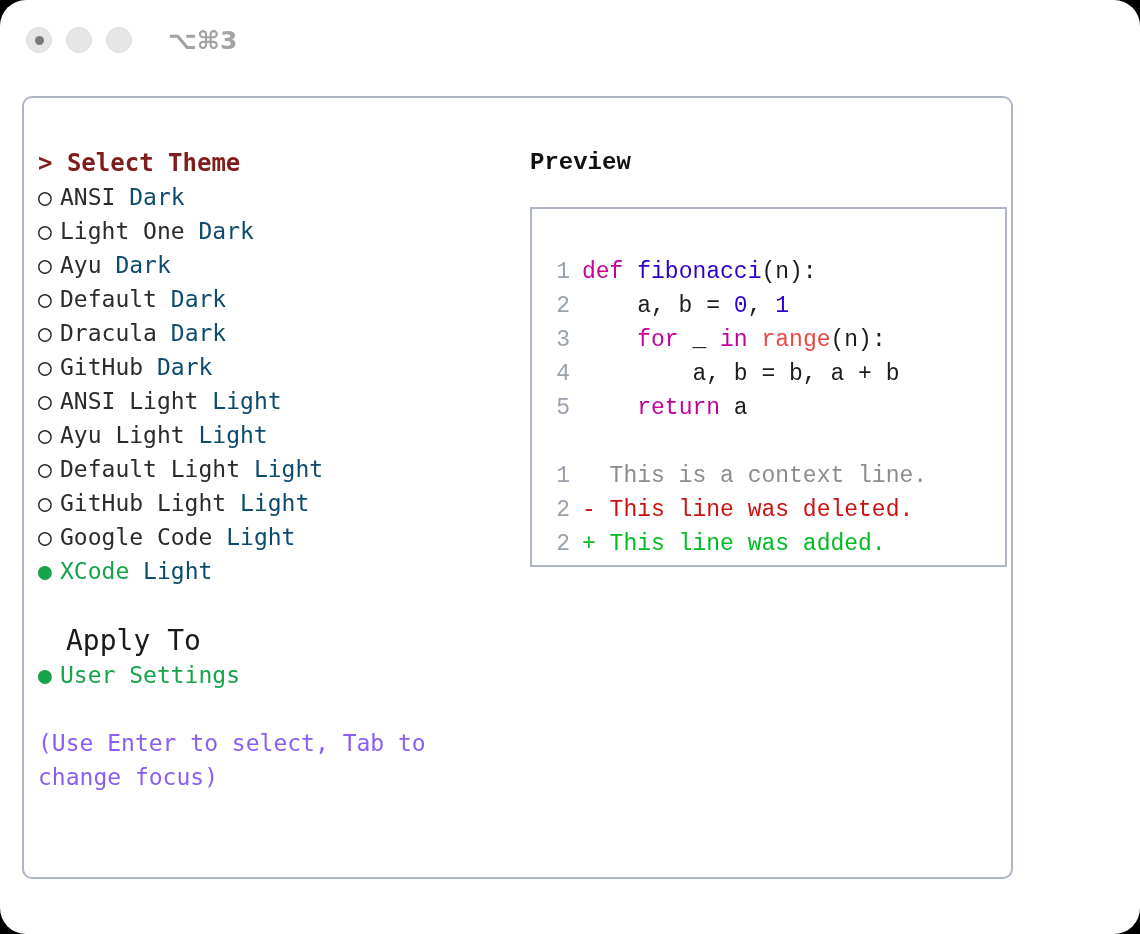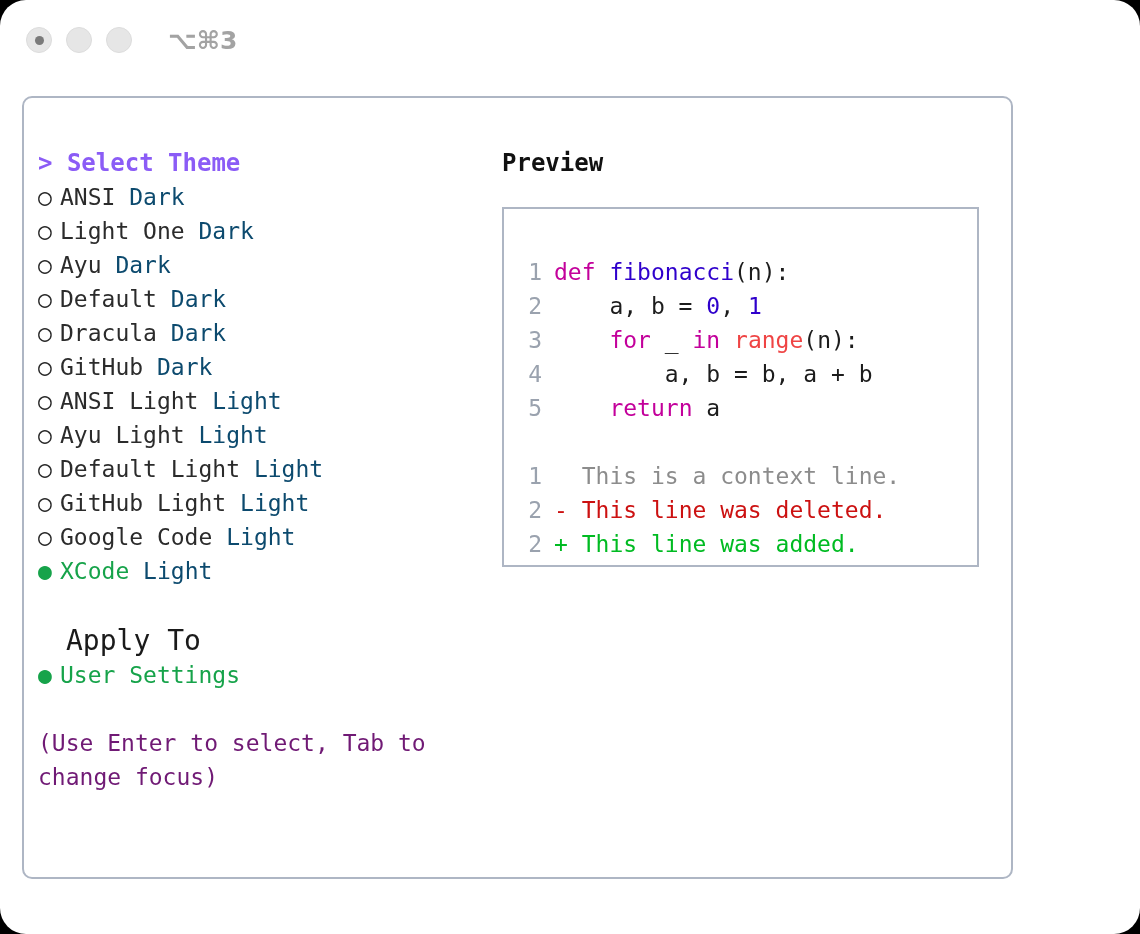--- a/index.html
+++ b/index.html
@@ -90,21 +90,21 @@
   #left-col {
     position: absolute;
     left: 14px;
     top: 48px;
     width: 470px;
   }
 
   .head-row {
     font-size: 24px;
     font-weight: bold;
-    color: #8b5cf6;
+    color: #7f1d1d;
     line-height: 34px;
     white-space: pre;
   }
 
   .opt-row {
     font-size: 23px;
     line-height: 34px;
     color: #2b2b2b;
     white-space: pre;
     display: block;
@@ -126,31 +126,32 @@
     font-size: 28px;
     line-height: 34px;
     color: #1a1a1a;
     white-space: pre;
     padding-left: 28px;
   }
 
   .hint {
     font-size: 23px;
     line-height: 34px;
-    color: #701a75;
+    color: #8b5cf6;
     white-space: pre-wrap;
     max-width: 420px;
   }
 
   
   #right-col {
     position: absolute;
-    left: 478px;
+    left: 506px;
     top: 48px;
     width: 490px;
+    font-family: Liberation Mono, monospace;
   }
   #preview-title {
     font-size: 24px;
     font-weight: bold;
     color: #111111;
     line-height: 34px;
     white-space: pre;
   }
   #preview-box {
     margin-top: 27px;

